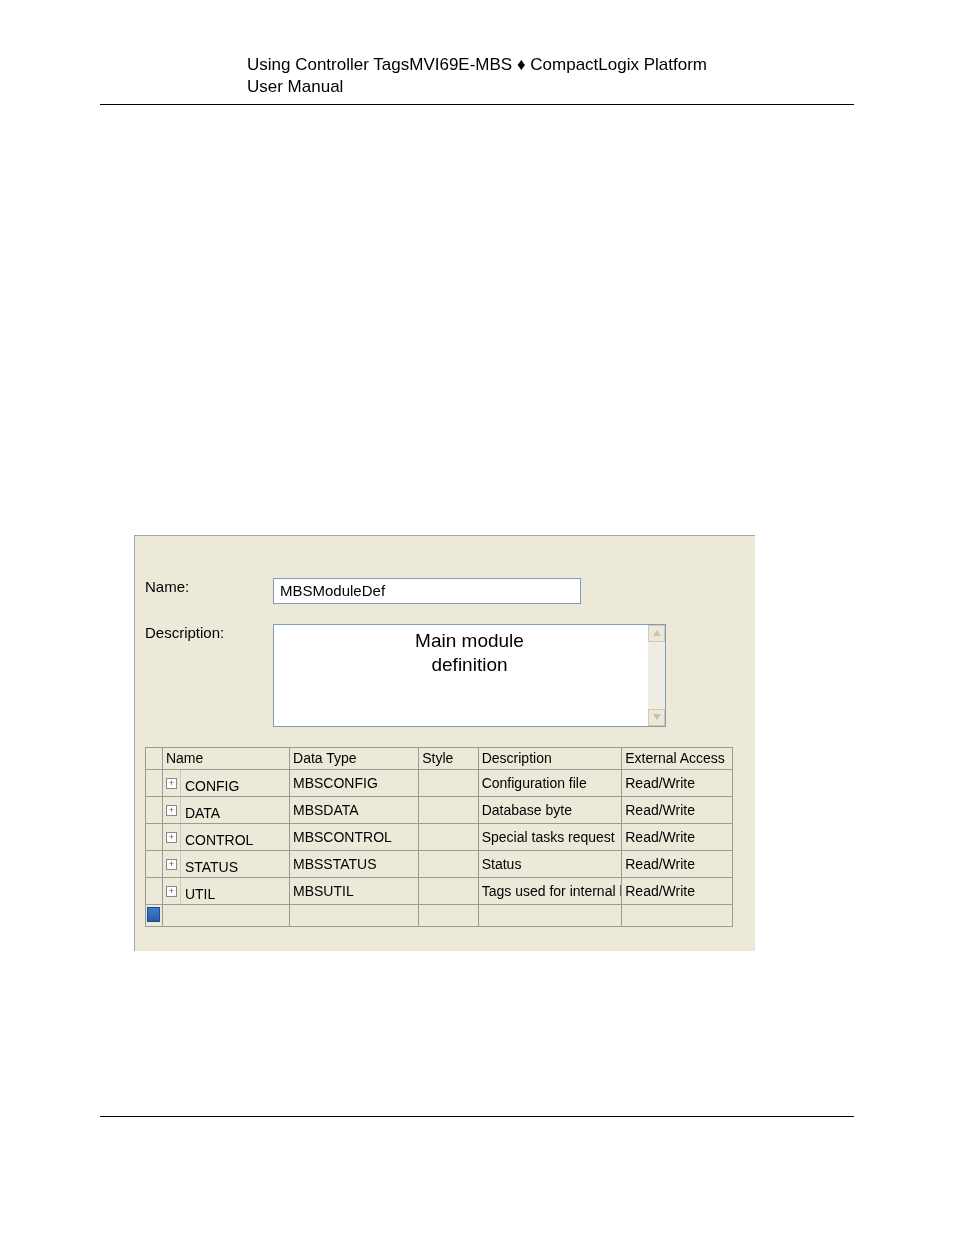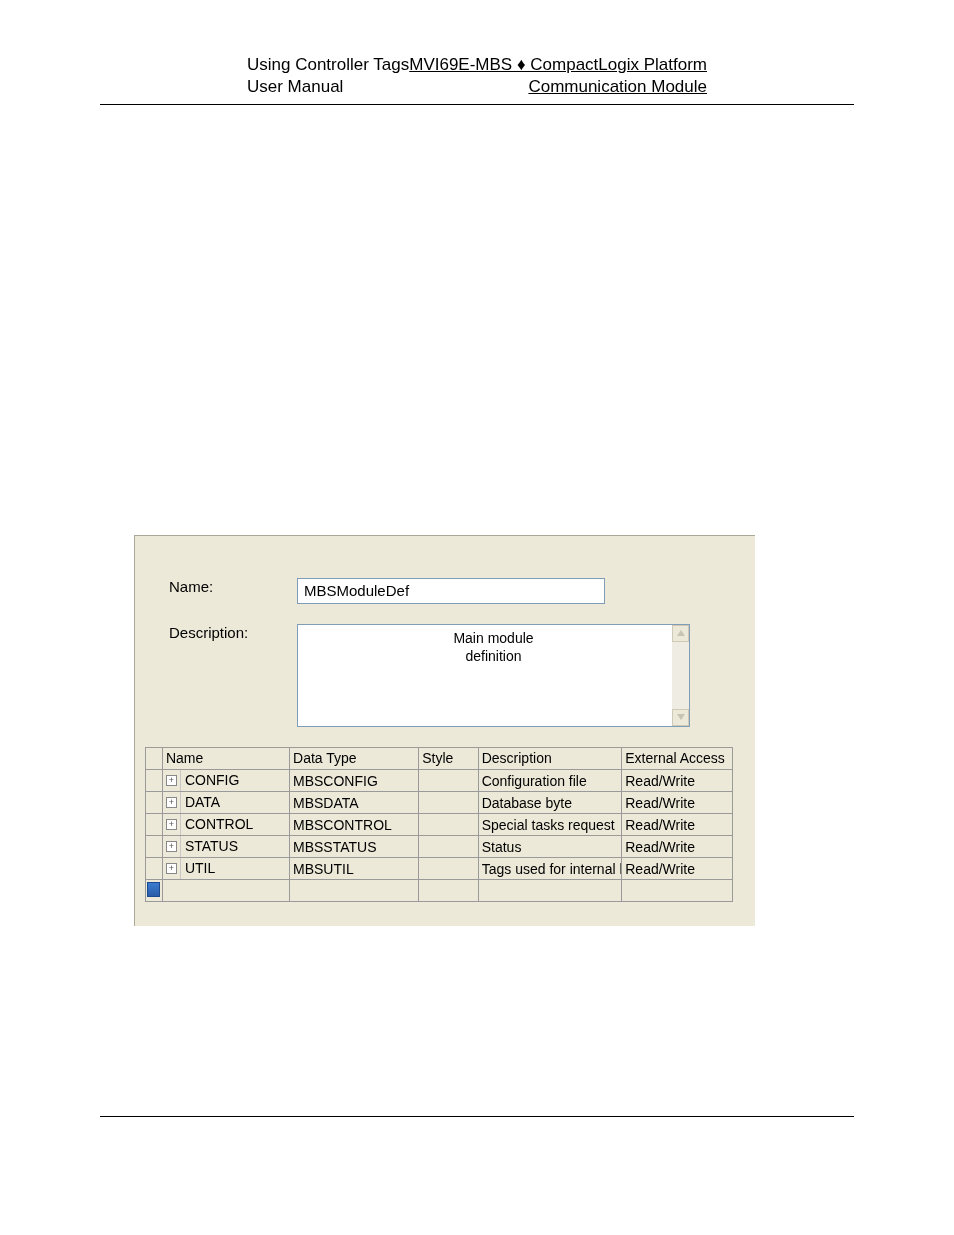--- a/index.html
+++ b/index.html
@@ -1,30 +1,30 @@
 <!DOCTYPE html>
 <html><head>
 <meta charset="utf-8">
 <style>
   * { box-sizing: border-box; margin: 0; padding: 0; }
   html, body { width: 954px; height: 1235px; background: #ffffff; font-family: Arial, Helvetica, sans-serif; color: #000; }
   .page { width: 954px; height: 1235px; position: relative; padding: 54px 100px 0 100px; }
   .header { display: flex; justify-content: center; align-items: flex-start; font-size: 17px; line-height: 1.28; font-family: Arial, sans-serif; }
   .header-left { text-align: left; }
-  .header-right { text-align: right; text-decoration: underline; }
+  .header-right { text-align: right; }
   .header-rule { border: none; border-top: 1.3px solid #000; margin-top: 6px; width: 100%; }
   .footer-rule { position: absolute; left: 100px; right: 100px; bottom: 118px; border: none; border-top: 1.3px solid #000; }
 
   .figure-wrap { margin-top: 430px; margin-left: 34px; }
   .panel { width: 621px; background: #ece9d8; border-left: 1px solid #aca899; border-top: 1px solid #aca899; padding: 42px 0 24px 0; position: relative; }
-  .form-row { display: flex; align-items: flex-start; padding: 0 22px 20px 34px; }
+  .form-row { display: flex; align-items: flex-start; padding: 0 22px 20px 10px; }
   .form-label { width: 128px; font-size: 15px; color: #000; }
   .text-input { width: 308px; height: 26px; border: 1px solid #7f9db9; background: #fff; font-size: 15px; padding: 3px 6px; font-family: Arial, sans-serif; }
   .desc-box { width: 393px; height: 103px; border: 1px solid #7f9db9; background: #fff; position: relative; }
-  .desc-text { text-align: center; font-size: 14px; padding-top: 4px; line-height: 1.3; }
+  .desc-text { text-align: center; font-size: 19px; padding-top: 4px; line-height: 1.3; }
   .desc-scroll { position: absolute; right: 0; top: 0; bottom: 0; width: 17px; background: #efece3; display: flex; flex-direction: column; justify-content: space-between; }
   .scroll-btn { height: 17px; background: #ece9d8; border: 1px solid #cfc9b6; display: flex; align-items: center; justify-content: center; }
   .scroll-btn svg { display: block; }
 
   .members-row { display: flex; justify-content: space-between; align-items: flex-end; padding: 28px 30px 6px 22px; font-size: 15px; }
 
   .grid { margin: 0 22px 0 10px; border: 1px solid #9a9a9a; border-right: none; border-bottom: none; font-size: 14px; }
   .grid table { border-collapse: collapse; width: 100%; table-layout: fixed; }
   .grid th, .grid td { border-right: 1px solid #9a9a9a; border-bottom: 1px solid #9a9a9a; padding: 2px 3px; text-align: left; font-weight: normal; height: 22px; vertical-align: middle; overflow: hidden; white-space: nowrap; }
   .grid th { background: #ece9d8; font-size: 14px; }
@@ -34,35 +34,34 @@
   .col-style { width: 58px; }
   .col-desc { width: 140px; }
   .col-ext { width: 108px; }
   .expand-box { width: 11px; height: 11px; border: 1px solid #888; display: inline-flex; align-items: center; justify-content: center; background: #fff; font-size: 9px; line-height: 1; color: #555; }
   .last-gutter { background: #ece9d8; position: relative; }
   .last-gutter-icon { position: absolute; left: 1px; top: 2px; width: 13px; height: 15px; background: linear-gradient(#3a7cd0,#2a5ca8); border: 1px solid #1d4a8e; font-size: 7px; color: #fff; text-align: center; line-height: 7px; padding-top:1px; }
 
   .subgrid-row td.name-td { padding: 0; }
   .name-flex { display: flex; align-items: stretch; height: 100%; }
   .name-flex .expand-area { width: 18px; display: flex; align-items: center; justify-content: center; border-right: 1px solid #c8c8c8; }
-  .name-flex .name-text { padding: 2px 4px; flex: 1; }
+  .name-flex .name-text { padding: 2px 4px; flex: 1; margin-top: 6px; }
 </style>
 </head>
 <body>
 
 <div class="page">
 
   <div class="header">
     <div class="header-left">
       <div>Using Controller Tags</div>
       <div>User Manual</div>
     </div>
     <div class="header-right">
       <div>MVI69E-MBS ♦ CompactLogix Platform</div>
-      <div>Communication Module</div>
     </div>
   </div>
   <hr class="header-rule">
 
   <div class="figure-wrap">
     <div class="panel">
 
       <div class="form-row">
         <div class="form-label">Name:</div>
         <input class="text-input" type="text" value="MBSModuleDef" style="">

